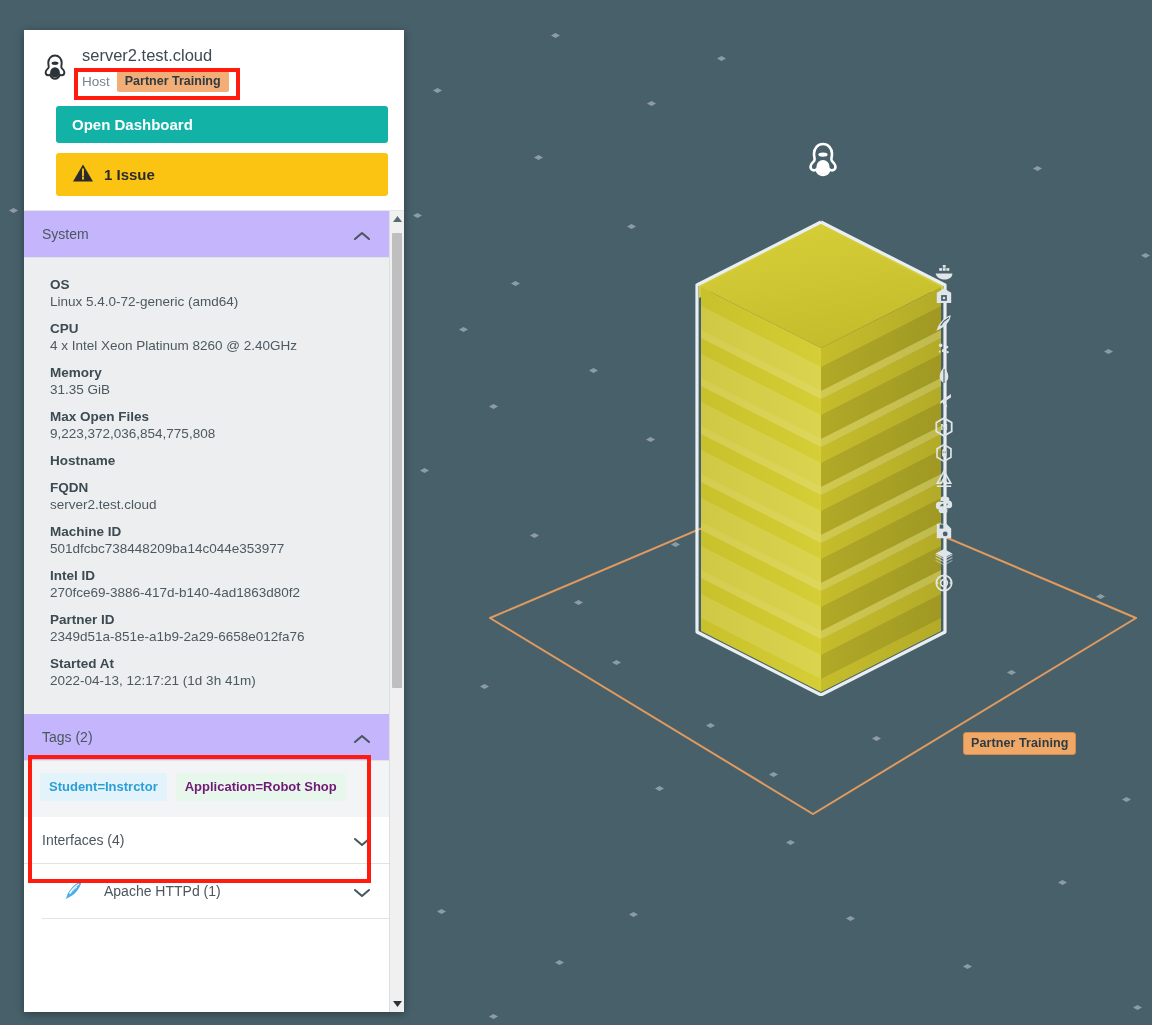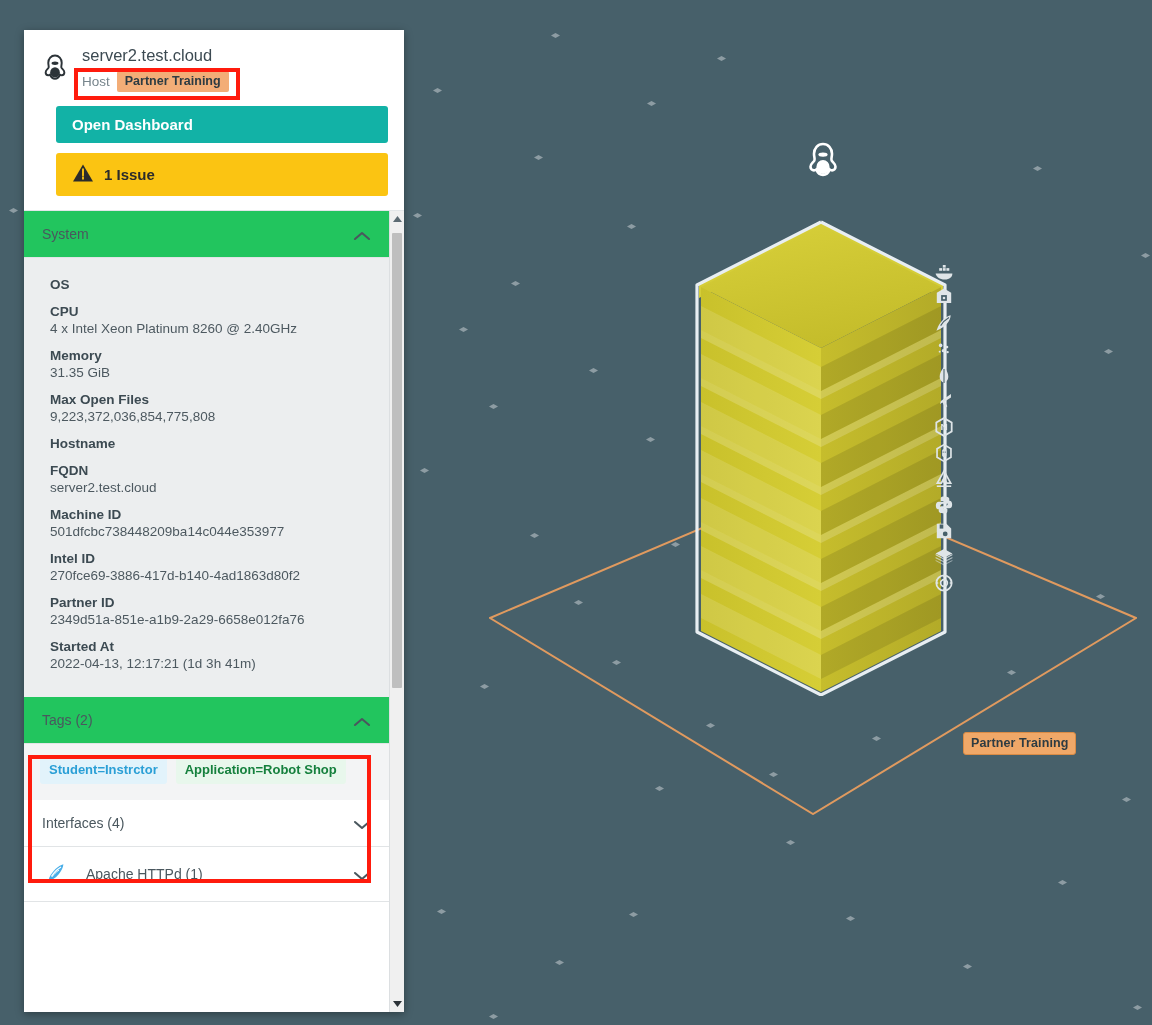--- a/index.html
+++ b/index.html
@@ -122,21 +122,21 @@
     overflow: hidden;
     border-top: 1px solid #e3e6e8;
   }
   #scrollarea {
     position: absolute; inset: 0 15px 0 0;
     overflow: hidden;
   }
   .section-head {
     display: flex; align-items: center; justify-content: space-between;
     padding: 15px 18px 15px 18px;
-    background: #22c55e;
+    background: #c4b5fd;
     border-bottom: 1px solid #e1e4e6;
     cursor: pointer;
   }
   .section-head.plain { background: #fff; }
   .section-head .st {
     font-size: 14px; color: #4a575e;
     display: flex; align-items: center; gap: 14px;
   }
   .chev { width: 18px; height: 12px; flex: 0 0 18px; }
   .kvlist { background: #eceeef; padding: 10px 18px 14px; }
@@ -148,27 +148,28 @@
     background: #f3f4f5;
     padding: 12px 16px 16px;
     display: flex; flex-wrap: wrap; gap: 9px;
   }
   .tag {
     font-size: 13px; font-weight: bold;
     padding: 6px 9px 7px; border-radius: 3px;
     white-space: nowrap;
   }
   .tag.blue { background: #e2f3fb; color: #2a9fd6; }
-  .tag.green { background: #e8f7ec; color: #15803d; }
+  .tag.green { background: #e8f7ec; color: #701a75; }
 
   .svc-row {
     display: flex; align-items: center; justify-content: space-between;
     padding: 14px 18px; background: #fff;
     border-bottom: 1px solid #e1e4e6;
     cursor: pointer;
+    margin-left: 18px;
   }
   .svc-left { display: flex; align-items: center; gap: 18px; }
   .svc-left .feather { width: 26px; height: 26px; flex: 0 0 26px; }
   .svc-left .lbl { font-size: 14px; color: #4a575e; }
   .blank-row { height: 36px; background: #fff; }
 
   
   #sbar {
     position: absolute; right: 0; top: 0; bottom: 0; width: 15px;
     background: #f0f0f0; border-left: 1px solid #dcdfe1;
@@ -440,20 +441,21 @@
         <span class="st">System</span>
         <span class="chev">
           <svg viewBox="0 0 18 12">
               <path d="M2 9 9 3l7 6" fill="none" stroke="#4a575e" stroke-width="2.1" stroke-linecap="round" stroke-linejoin="round"></path>
             </svg>
         </span>
       </div>
       <div class="kvlist">
         <div class="kv">
           <div class="k">OS</div>
+          <div class="v">Linux 5.4.0-72-generic (amd64)</div>
         </div>
         <div class="kv">
           <div class="k">CPU</div>
           <div class="v">4 x Intel Xeon Platinum 8260 @ 2.40GHz</div>
         </div>
         <div class="kv">
           <div class="k">Memory</div>
           <div class="v">31.35 GiB</div>
         </div>
         <div class="kv">

